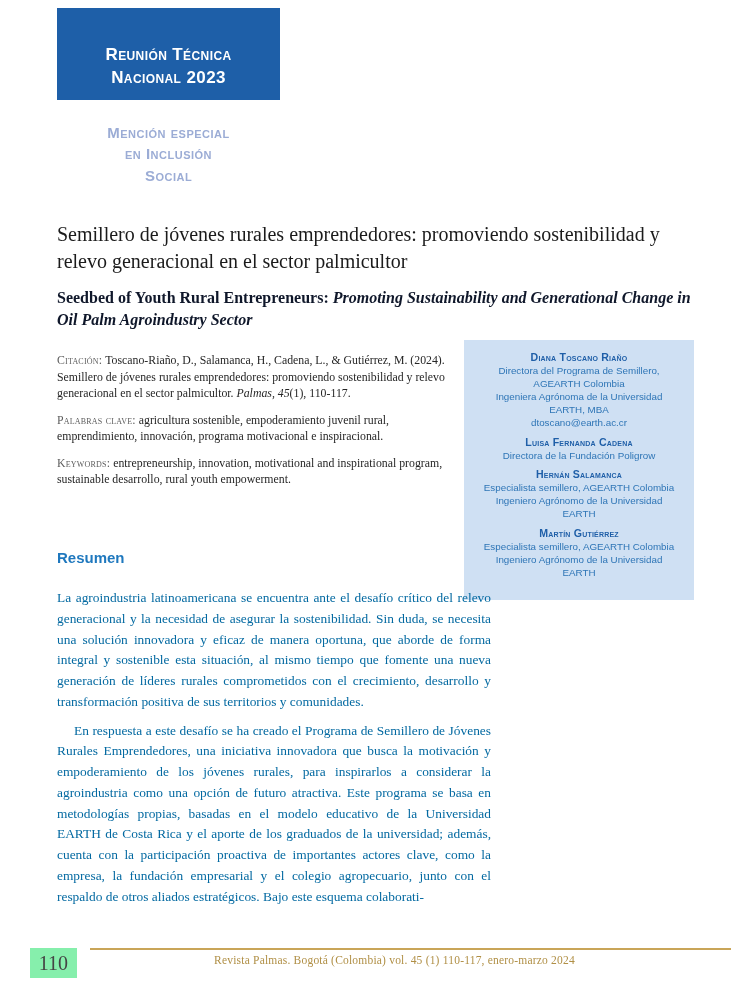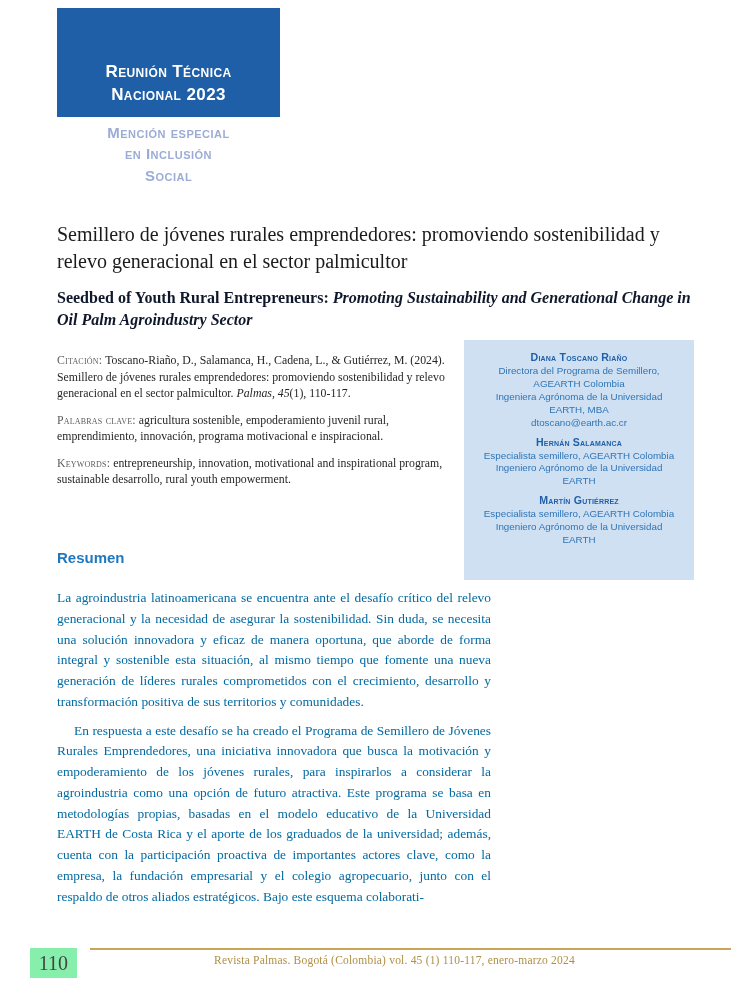--- a/index.html
+++ b/index.html
@@ -10,21 +10,21 @@
     height: 1000px;
     background: #ffffff;
     overflow: hidden;
     font-family: "Liberation Serif", serif;
   }
 
   
   .event-badge {
     position: absolute;
     left: 57px; top: 8px;
-    width: 223px; height: 109px;
+    width: 223px; height: 92px;
     background: #1E5FA8;
     display: flex;
     align-items: flex-end;
     justify-content: center;
   }
   .badge-text {
     padding-bottom: 11px;
     text-align: center;
     color: #ffffff;
     font-family: "Liberation Sans", sans-serif;
@@ -191,20 +191,24 @@
   <aside class="authors">
       <div class="author">
         <div class="author-name">Diana Toscano Riaño</div>
         <div class="author-line">Directora del Programa de Semillero,</div>
         <div class="author-line">AGEARTH Colombia</div>
         <div class="author-line">Ingeniera Agrónoma de la Universidad</div>
         <div class="author-line">EARTH, MBA</div>
         <div class="author-line">dtoscano@earth.ac.cr</div>
       </div>
       <div class="author">
+        <div class="author-name">Luisa Fernanda Cadena</div>
+        <div class="author-line">Directora de la Fundación Poligrow</div>
+      </div>
+      <div class="author">
         <div class="author-name">Hernán Salamanca</div>
         <div class="author-line">Especialista semillero, AGEARTH Colombia</div>
         <div class="author-line">Ingeniero Agrónomo de la Universidad</div>
         <div class="author-line">EARTH</div>
       </div>
       <div class="author">
         <div class="author-name">Martín Gutiérrez</div>
         <div class="author-line">Especialista semillero, AGEARTH Colombia</div>
         <div class="author-line">Ingeniero Agrónomo de la Universidad</div>
         <div class="author-line">EARTH</div>

